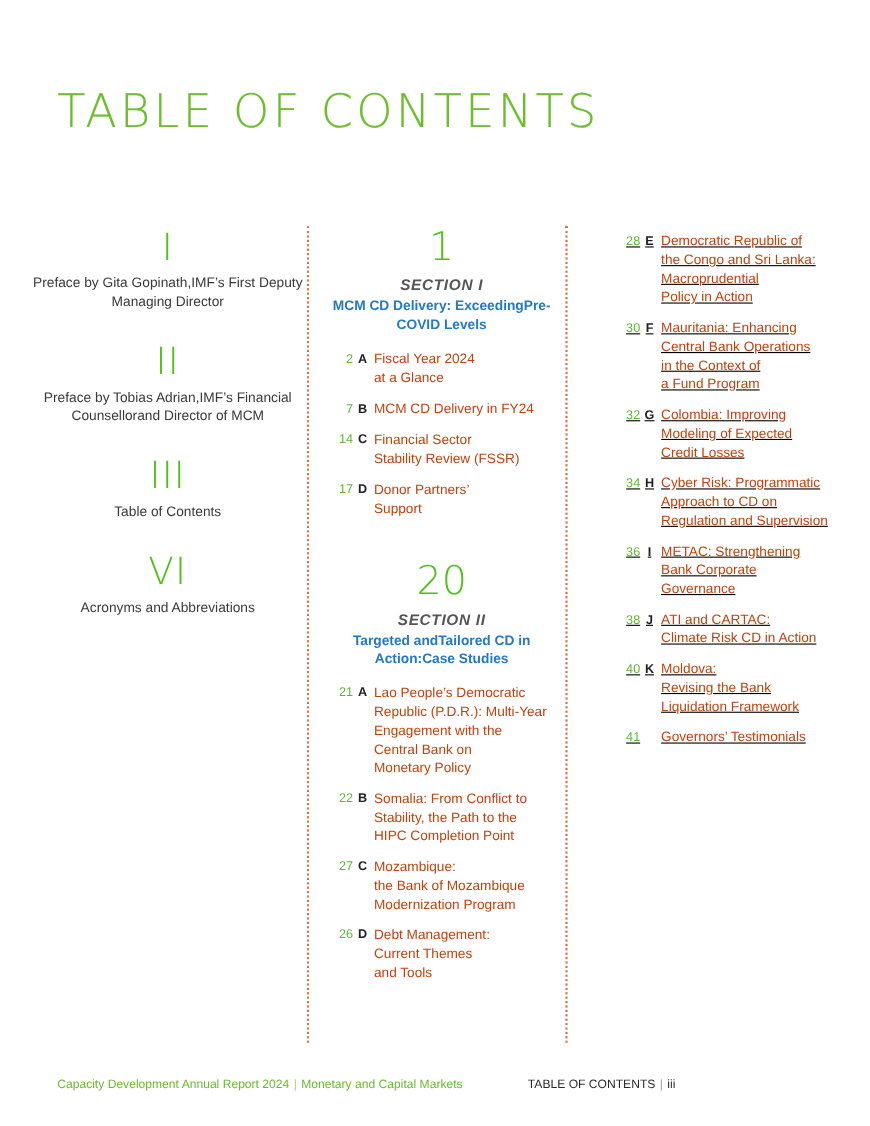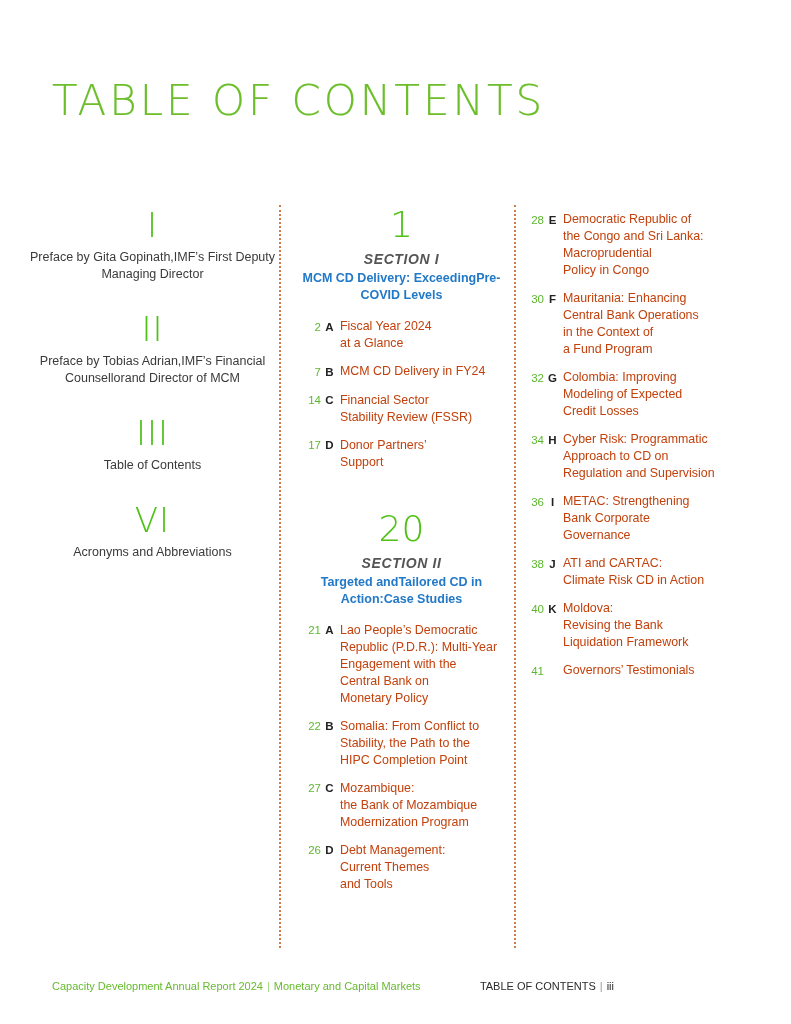--- a/index.html
+++ b/index.html
@@ -77,23 +77,24 @@
 
   
   .col2 {
     position: absolute;
     left: 299px;
     top: 0px;
     width: 205px;
   }
   .col3 {
     position: absolute;
-    left: 522px;
+    left: 560px;
     top: 0px;
     width: 215px;
+    text-decoration: underline;
   }
 
   .section-head {
     text-align: center;
     margin-bottom: 14px;
   }
   .section-head.second { margin-top: 38px; }
   .section-number {
     color: #4fc117;
     font-size: 36px;
@@ -301,21 +302,21 @@
 
     <div class="col3">
       <div class="toc-list" id="col3-items">
           <div class="toc-row">
             <div class="toc-page">28</div>
             <div class="toc-letter">E</div>
             <div class="toc-text">
               <span class="line">Democratic Republic of</span>
               <span class="line">the Congo and Sri Lanka:</span>
               <span class="line">Macroprudential</span>
-              <span class="line">Policy in Congo</span>
+              <span class="line">Policy in Action</span>
             </div>
           </div>
           <div class="toc-row">
             <div class="toc-page">30</div>
             <div class="toc-letter">F</div>
             <div class="toc-text">
               <span class="line">Mauritania: Enhancing</span>
               <span class="line">Central Bank Operations</span>
               <span class="line">in the Context of</span>
               <span class="line">a Fund Program</span>

